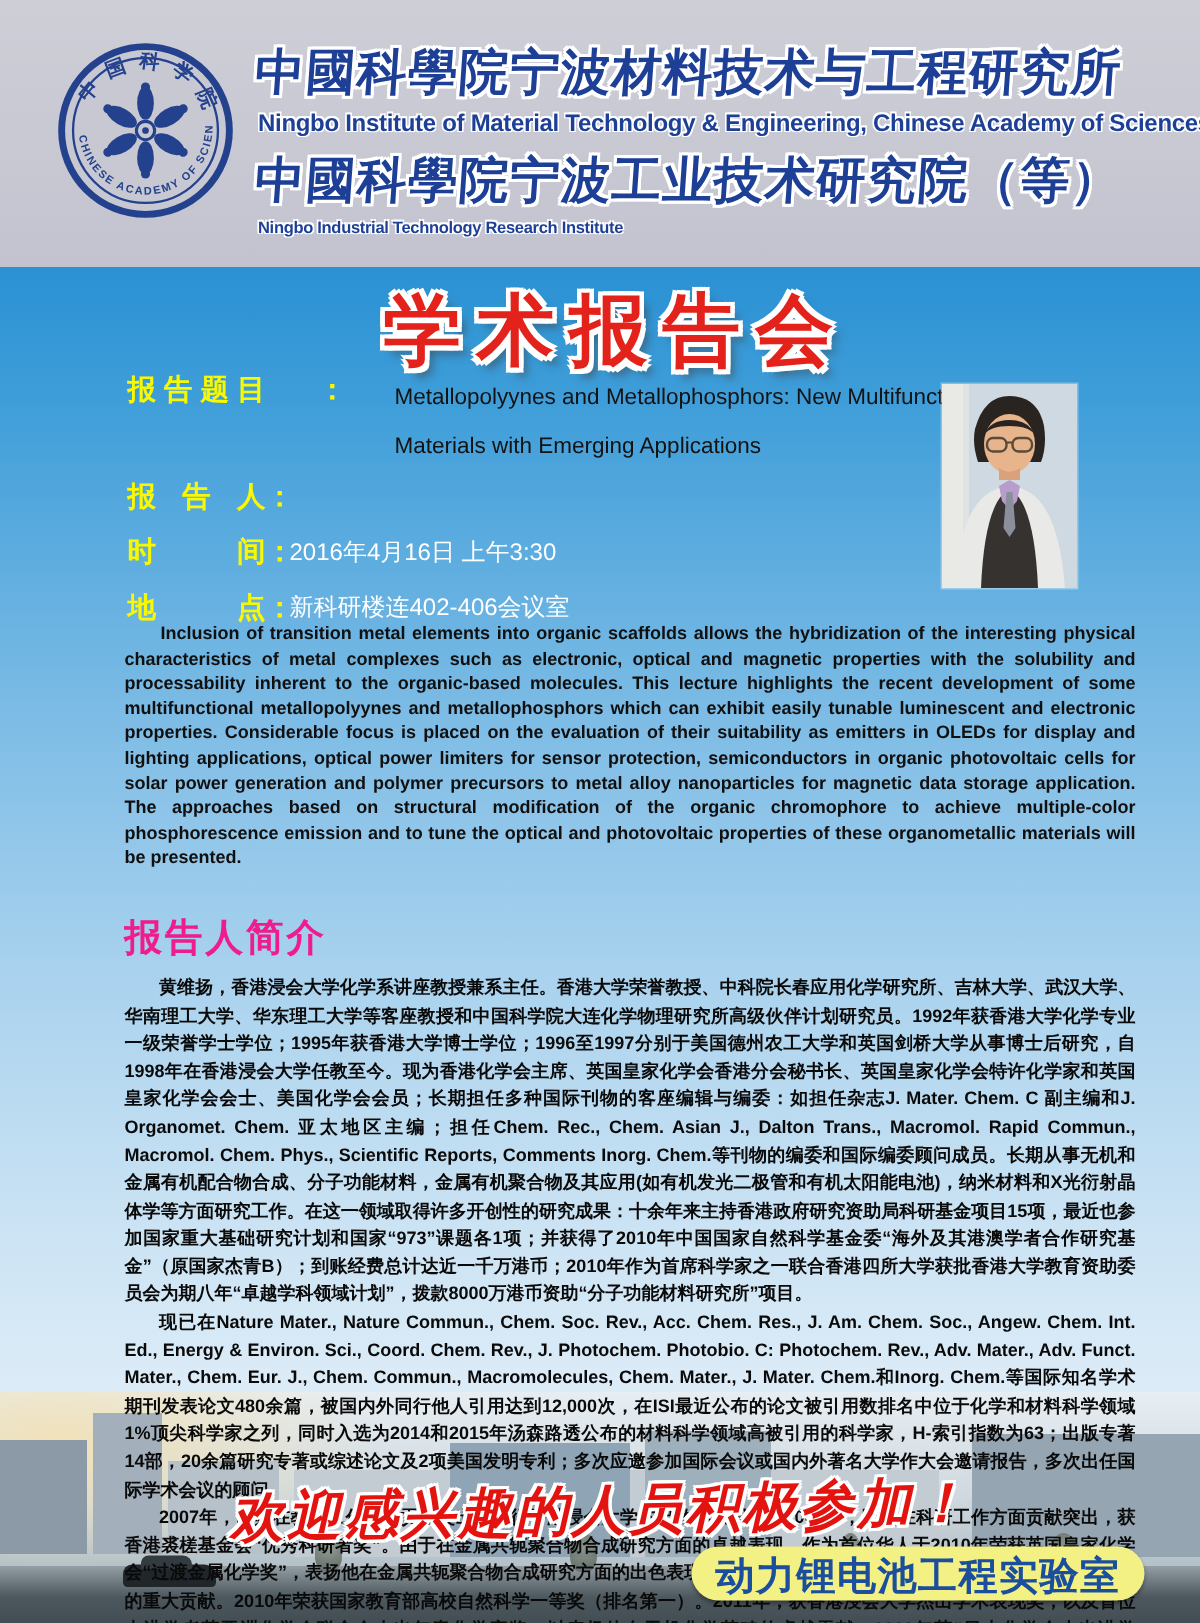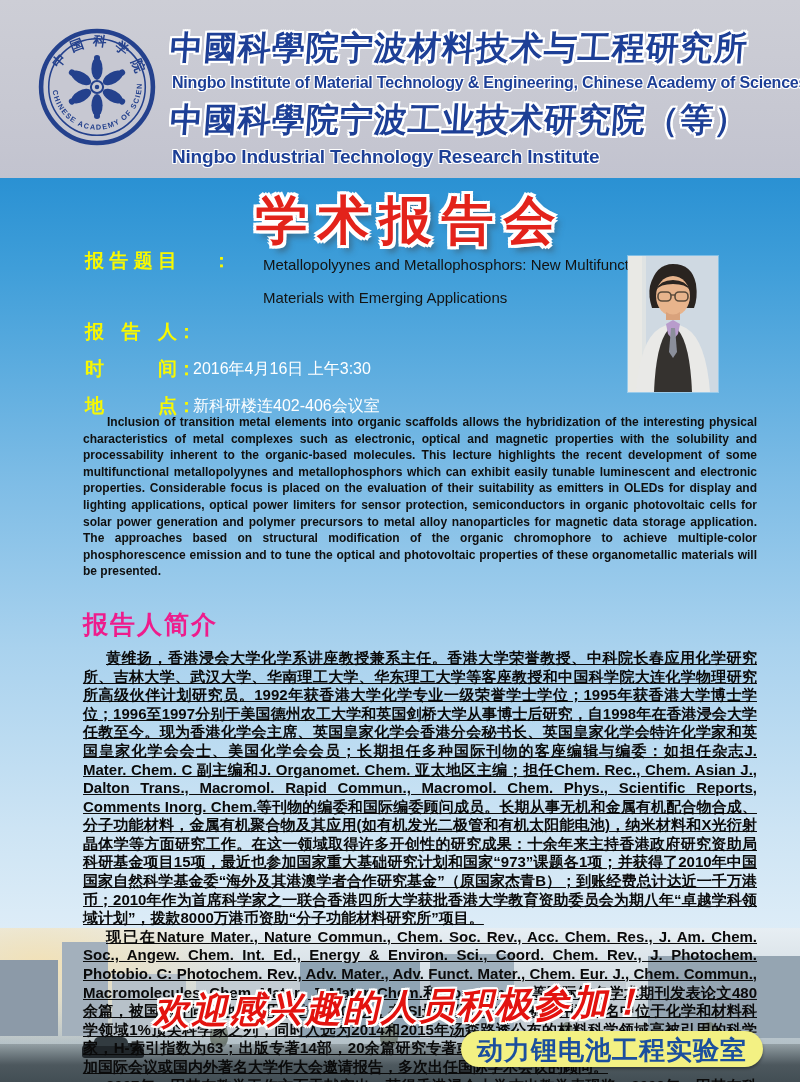--- a/index.html
+++ b/index.html
@@ -20,21 +20,21 @@
     font-family:"DejaVu Serif", serif; font-weight:bold; color:#1d3f96;
     font-size:33px; letter-spacing:1px; white-space:nowrap; transform:skewX(-4deg);
     text-shadow:-2px -2px 0 #fff, 2px -2px 0 #fff, -2px 2px 0 #fff, 2px 2px 0 #fff,
                  0 -2px 0 #fff, 0 2px 0 #fff, -2px 0 0 #fff, 2px 0 0 #fff;
   }
   .h-en {
     font-weight:bold; color:#1d3f96; font-size:16px; letter-spacing:-0.2px; white-space:nowrap;
     margin:3px 0 6px 2px;
     text-shadow:-1px -1px 0 #fff, 1px -1px 0 #fff, -1px 1px 0 #fff, 1px 1px 0 #fff;
   }
-  .h-en2 { font-size:19px; }
+  .h-en2 { font-size:11px; }
   
   .body-bg {
     position:absolute; top:178px; left:0; width:800px; height:904px;
     background:linear-gradient(180deg,#2a91d3 0%, #3f9ed9 10%, #7fbde6 34%,
                #a9d2ee 52%, #cde4f4 72%, #e4f0f9 88%, #edf4fa 100%);
   }
   .main-title {
     position:absolute; top:186px; left:16px; width:789px; text-align:center;
     font-family:Liberation Mono, monospace; font-weight:bold;
     font-size:52px; letter-spacing:10px; color:#e3231b;
@@ -61,22 +61,22 @@
   .sec-head {
     font-family:"DejaVu Serif", serif; font-weight:bold;
     font-size:25px; color:#ee1c8c; letter-spacing:2px; margin-bottom:8px;
   }
   .abstract {
     font-size:12px; line-height:16.6px; color:#101010; text-align:justify;
     text-indent:24px; margin-bottom:28px; font-weight:bold;
   }
   .bio-head { margin-top:18px; }
   .bio-p {
-    font-size:15px; line-height:18.6px; color:#0a0a0a; text-align:justify;
-    text-indent:23px; font-weight:bold;text-decoration:underline;
+    font-size:12px; line-height:18.6px; color:#0a0a0a; text-align:justify;
+    text-indent:23px; font-weight:bold;
   }
   
   .strip { position:absolute; left:0; top:928px; width:800px; height:154px; }
   .sky { position:absolute; inset:0;
     background:
       radial-gradient(ellipse 300px 120px at 40px 35px, rgba(244,225,178,.9), rgba(244,225,178,0) 70%),
       linear-gradient(180deg,#e7eef3 0%, #cfd9df 45%, #b4c1c8 75%, #a5b2ba 100%);
   }
   .bld { position:absolute; }
   .win-v { background-image:

